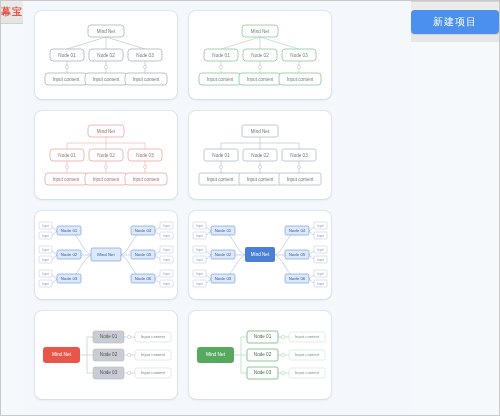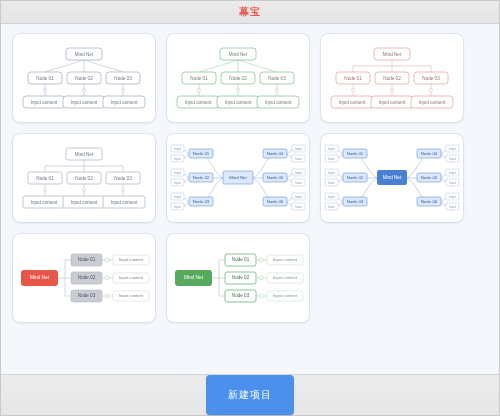--- a/index.html
+++ b/index.html
@@ -4,21 +4,21 @@
 <style>
   html,body{margin:0;padding:0;}
   body{
     width:500px;height:416px;
     background:#eef3f8;
     font-family:"Liberation Sans","DejaVu Sans",sans-serif;
     overflow:hidden;
   }
   .window{
     width:500px;height:416px;
-    display:flex;flex-direction:column;
+    display:flex;
     background:#f5f9fc;
     box-sizing:border-box;
     border:1px solid #c9c9c9;
   }
   
   .titlebar{
     height:22px;min-height:22px;
     background:linear-gradient(#ebebeb,#e4e4e4);
     border-bottom:1px solid #d0d0d0;
     display:flex;align-items:center;justify-content:center;
@@ -49,21 +49,21 @@
     box-sizing:border-box;
   }
   .card svg{display:block;width:142px;height:88px;}
   
   .nlabel{font-family:"Liberation Sans",sans-serif;}
   
   .bottombar{
     height:40px;min-height:40px;
     background:linear-gradient(#ececec,#e6e6e6);
     border-top:1px solid #d4d4d4;
-    display:flex;justify-content:center;
+    display:flex;align-items:center;justify-content:center;
   }
   .newbtn{
     background:#4a90ec;
     color:#fff;
     font-size:10px;
     border:none;
     border-radius:4px;
     padding:5px 22px;
     letter-spacing:1px;
     cursor:pointer;

